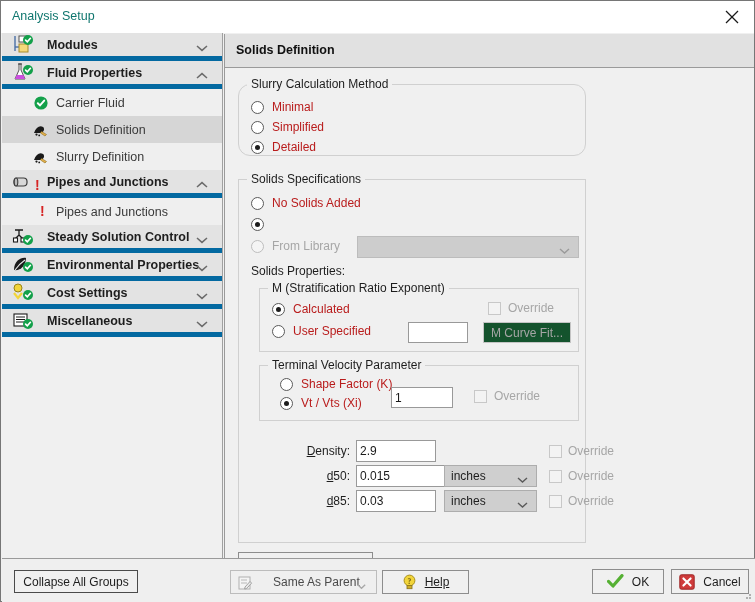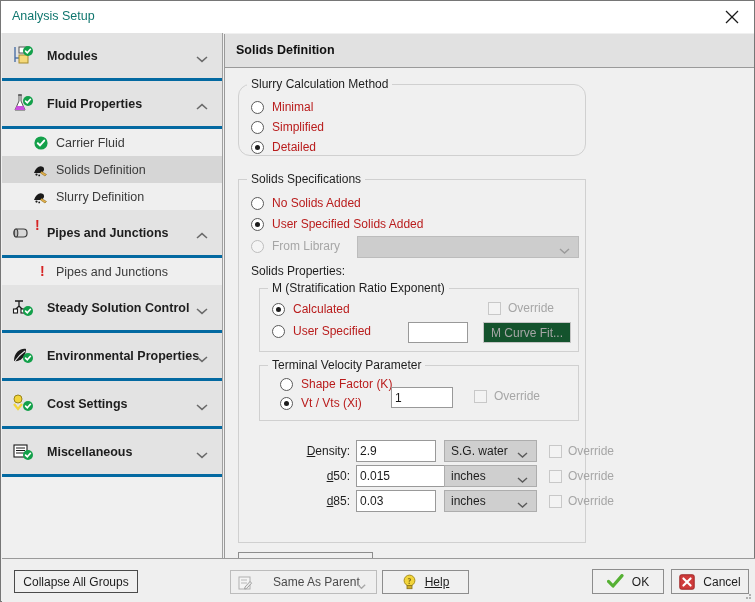--- a/index.html
+++ b/index.html
@@ -56,23 +56,23 @@
     position: absolute;
     left: 1px; top: 32px;
     width: 221px; height: 525px;
     background: #f0f0f0;
     border-right: 1px solid #a0a0a0;
     box-sizing: border-box;
     overflow: hidden;
   }
   .nav-group {
     position: relative;
-    height: 48px;
+    height: 28px;
     background: #e3e3e3;
-    border-bottom: 3px solid #0369a1;
+    border-bottom: 5px solid #0369a1;
     box-sizing: border-box;
     cursor: default;
     padding-left: 6px;
   }
   .nav-child {
     position: relative;
     height: 27px;
     background: #efefef;
     box-sizing: border-box;
     cursor: default;
@@ -500,21 +500,20 @@
         <span class="radio-label" style="left:33px; top:55px;">Detailed</span>
       </div>
 
       <div class="groupbox" style="left:13px; top:111px; width:348px; height:364px;">
         <span class="gb-title">Solids Specifications</span>
 
         <span class="radio" style="left:12px; top:17px;"></span>
         <span class="radio-label" style="left:33px; top:16px;">No Solids Added</span>
 
         <span class="radio checked" style="left:12px; top:38px;"></span>
-        <span class="radio-label" style="left:33px; top:37px;">User Specified Solids Added</span>
 
         <span class="radio disabled" style="left:12px; top:60px;"></span>
         <span class="radio-label disabled" style="left:33px; top:59px;">From Library</span>
 
         <div class="combo disabled" style="left:118px; top:56px; width:222px; height:22px;">
           <span class="combo-text"></span>
           <span class="combo-arrow">
             <svg width="11" height="7" viewBox="0 0 11 7">
                 <path d="M1 1.6 L5.5 5.6 L10 1.6" stroke="#9a9a9a" stroke-width="1.4" fill="none"></path>
               </svg>
@@ -552,28 +551,20 @@
           <span class="radio-label" style="left:41px; top:30px;">Vt / Vts (Xi)</span>
 
           <input class="textbox" style="left: 131px; top: 21px; width: 62px; height: 21px;" type="text" value="1">
 
           <span class="checkbox" style="left:214px; top:24px;"></span>
           <span class="cb-label" style="left:234px; top:23px;">Override</span>
         </div>
 
         <span class="fld-label" style="left:35px; top:264px; width:76px;"><span class="u">D</span><span>ensity:</span></span>
         <input class="textbox" style="left: 117px; top: 260px; width: 80px; height: 22px;" type="text" value="2.9">
-        <div class="combo" style="left:205px; top:260px; width:93px; height:22px;">
-          <span class="combo-text">S.G. water</span>
-          <span class="combo-arrow">
-            <svg width="11" height="7" viewBox="0 0 11 7">
-                <path d="M1 1.6 L5.5 5.6 L10 1.6" stroke="#5a5a5a" stroke-width="1.4" fill="none"></path>
-              </svg>
-          </span>
-        </div>
         <span class="checkbox" style="left:310px; top:265px;"></span>
         <span class="cb-label" style="left:329px; top:264px;">Override</span>
 
         <span class="fld-label" style="left:35px; top:289px; width:76px;"><span class="u">d</span>50:</span>
         <input class="textbox" style="left: 117px; top: 285px; width: 100px; height: 22px;" type="text" value="0.015">
         <div class="combo" style="left:205px; top:285px; width:93px; height:22px;">
           <span class="combo-text">inches</span>
           <span class="combo-arrow">
             <svg width="11" height="7" viewBox="0 0 11 7">
                 <path d="M1 1.6 L5.5 5.6 L10 1.6" stroke="#5a5a5a" stroke-width="1.4" fill="none"></path>

